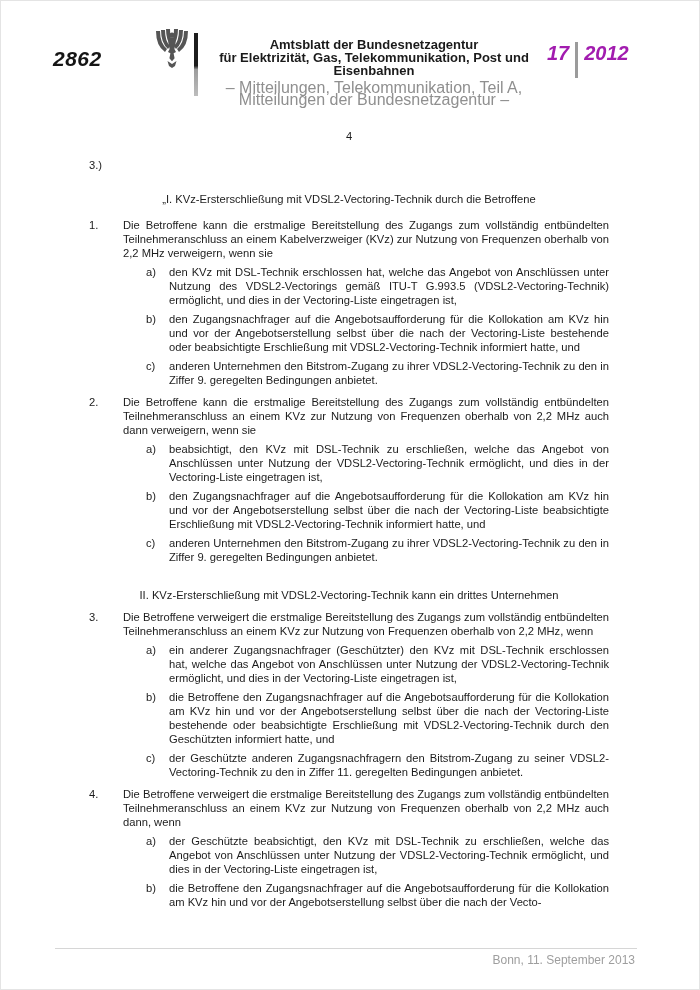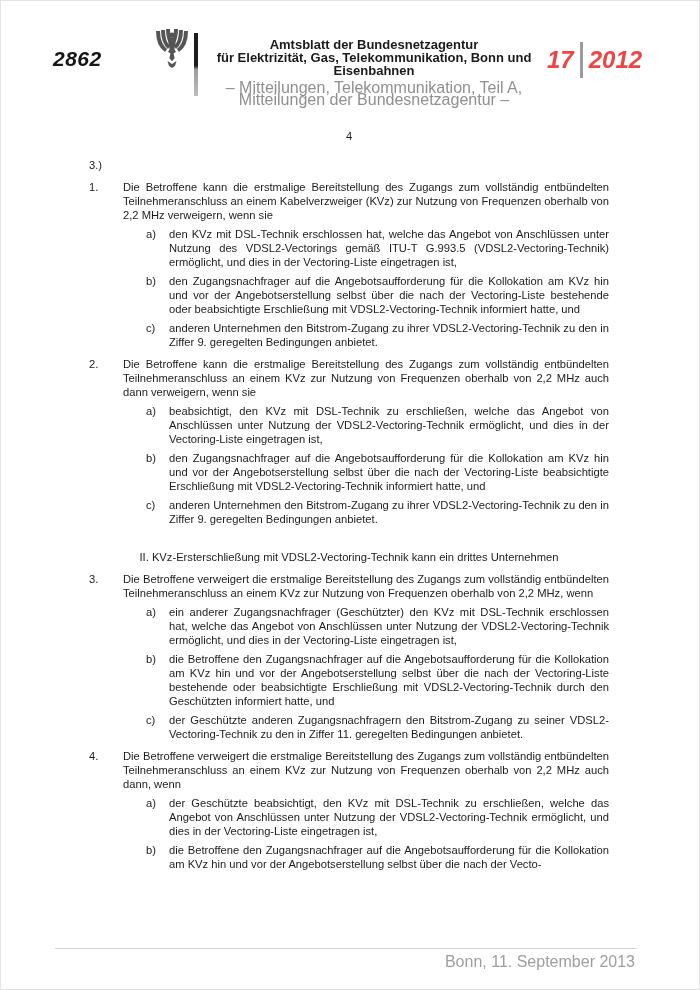--- a/index.html
+++ b/index.html
@@ -18,22 +18,22 @@
   }
   .eagle { position:absolute; left:152px; top:27px; width:38px; height:40px; }
   .header-bar {
     position:absolute; left:193px; top:32px; width:4px; height:63px;
     background:linear-gradient(to bottom, #1d1d1d 0%, #1d1d1d 52%, #9c9c9c 58%, #bdbdbd 100%);
   }
   .masthead { position:absolute; left:207px; top:37px; width:332px; text-align:center; }
   .masthead-title { font-size:13px; font-weight:bold; line-height:13px; color:#1a1a1a; }
   .masthead-sub { margin-top:5px; font-size:16px; line-height:12px; color:#8f8f8f; }
   .issue-block {
-    position:absolute; left:546px; top:41px; display:flex; align-items:center;
-    color:#ef4444; font-weight:bold; font-style:italic; font-size:24px;
+    position:absolute; left:546px; top:41px; display:flex; align-items:flex-start;
+    color:#a21caf; font-weight:bold; font-style:italic; font-size:20px;
   }
   .issue-divider { width:3px; height:36px; background:#9b9b9b; margin:0 6px; }
 
   
   .content {
     position:absolute; top:128px; left:88px; right:90px;
     font-size:11.2px; line-height:14px; color:#1c1c1c;
   }
   .page-num-center { text-align:center; }
   .intro { display:flex; margin-top:15px; }
@@ -43,21 +43,21 @@
   .item { display:flex; margin-top:8px; }
   .item-num { width:34px; flex:none; }
   .item-body { flex:1; min-width:0; }
   .item-text { text-align:justify; }
   .subitem { display:flex; margin-top:5px; margin-left:23px; }
   .subitem-marker { width:23px; flex:none; }
   .subitem-text { flex:1; min-width:0; text-align:justify; }
 
   
   .footer-rule { position:absolute; left:54px; right:62px; top:947px; border-top:1.5px solid #d6d6d6; }
-  .footer-date { position:absolute; right:64px; top:952px; font-size:16px; color:#9e9e9e; }
+  .footer-date { position:absolute; right:64px; top:952px; font-size:12px; color:#9e9e9e; }
 </style>
 </head>
 <body>
 
 <div class="page">
 
   <div>
     <div class="folio">2862</div>
 
     <svg class="eagle" viewBox="0 0 38 40" xmlns="http://www.w3.org/2000/svg">
@@ -72,39 +72,40 @@
         <path d="M16.6 6.6 l-3 1 3 1 z"></path>
         <path d="M19 9 c3 1 4 4 3.4 7 l-1 5 1.6 3 -2.4 1.2 1 5 -2.6 3 -2.6-3 1-5 -2.4-1.2 1.6-3 -1-5 C15 13 16 10 19 9 z"></path>
         <path d="M14.5 33 l4.5 3 4.5-3 -1.5 5 -3 2 -3-2 z"></path>
       </g>
     </svg>
 
     <div class="header-bar"></div>
 
     <div class="masthead">
       <div class="masthead-title">Amtsblatt der Bundesnetzagentur</div>
-      <div class="masthead-title">für Elektrizität, Gas, Telekommunikation, Bonn und Eisenbahnen</div>
+      <div class="masthead-title">für Elektrizität, Gas, Telekommunikation, Post und Eisenbahnen</div>
       <div class="masthead-sub">– Mitteilungen, Telekommunikation, Teil A, Mitteilungen der Bundesnetzagentur –</div>
     </div>
 
     <div class="issue-block">
       <span>17</span>
       <span class="issue-divider"></span>
       <span>2012</span>
     </div>
   </div>
 
   <div class="content">
 
     <div class="page-num-center">4</div>
 
     <div class="intro">
       <span class="intro-marker">3.)</span>
     </div>
 
+    <div class="section-heading">„I. KVz-Ersterschließung mit VDSL2-Vectoring-Technik durch die Betroffene</div>
 
     <div class="item">
       <span class="item-num">1.</span>
       <div class="item-body">
         <div class="item-text">Die Betroffene kann die erstmalige Bereitstellung des Zugangs zum vollständig entbündelten Teilnehmeranschluss an einem Kabelverzweiger (KVz) zur Nutzung von Frequenzen oberhalb von 2,2 MHz verweigern, wenn sie</div>
         <div class="subitem">
           <span class="subitem-marker">a)</span>
           <span class="subitem-text">den KVz mit DSL-Technik erschlossen hat, welche das Angebot von Anschlüssen unter Nutzung des VDSL2-Vectorings gemäß ITU-T G.993.5 (VDSL2-Vectoring-Technik) ermöglicht, und dies in der Vectoring-Liste eingetragen ist,</span>
         </div>
         <div class="subitem">

